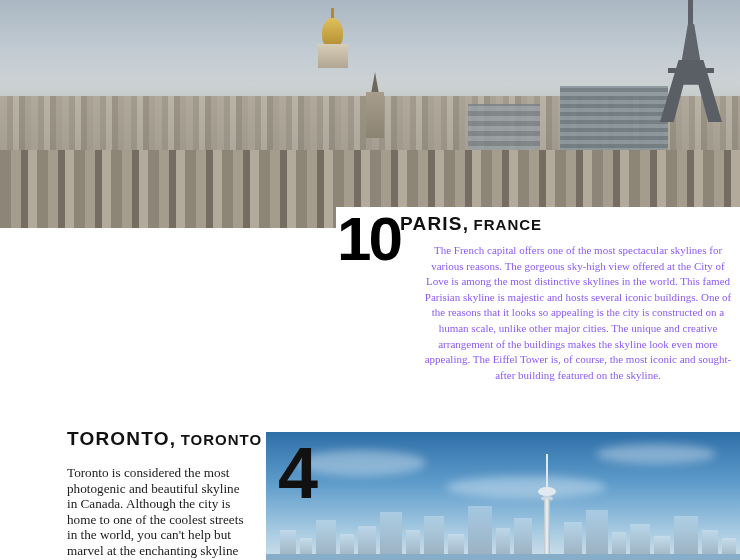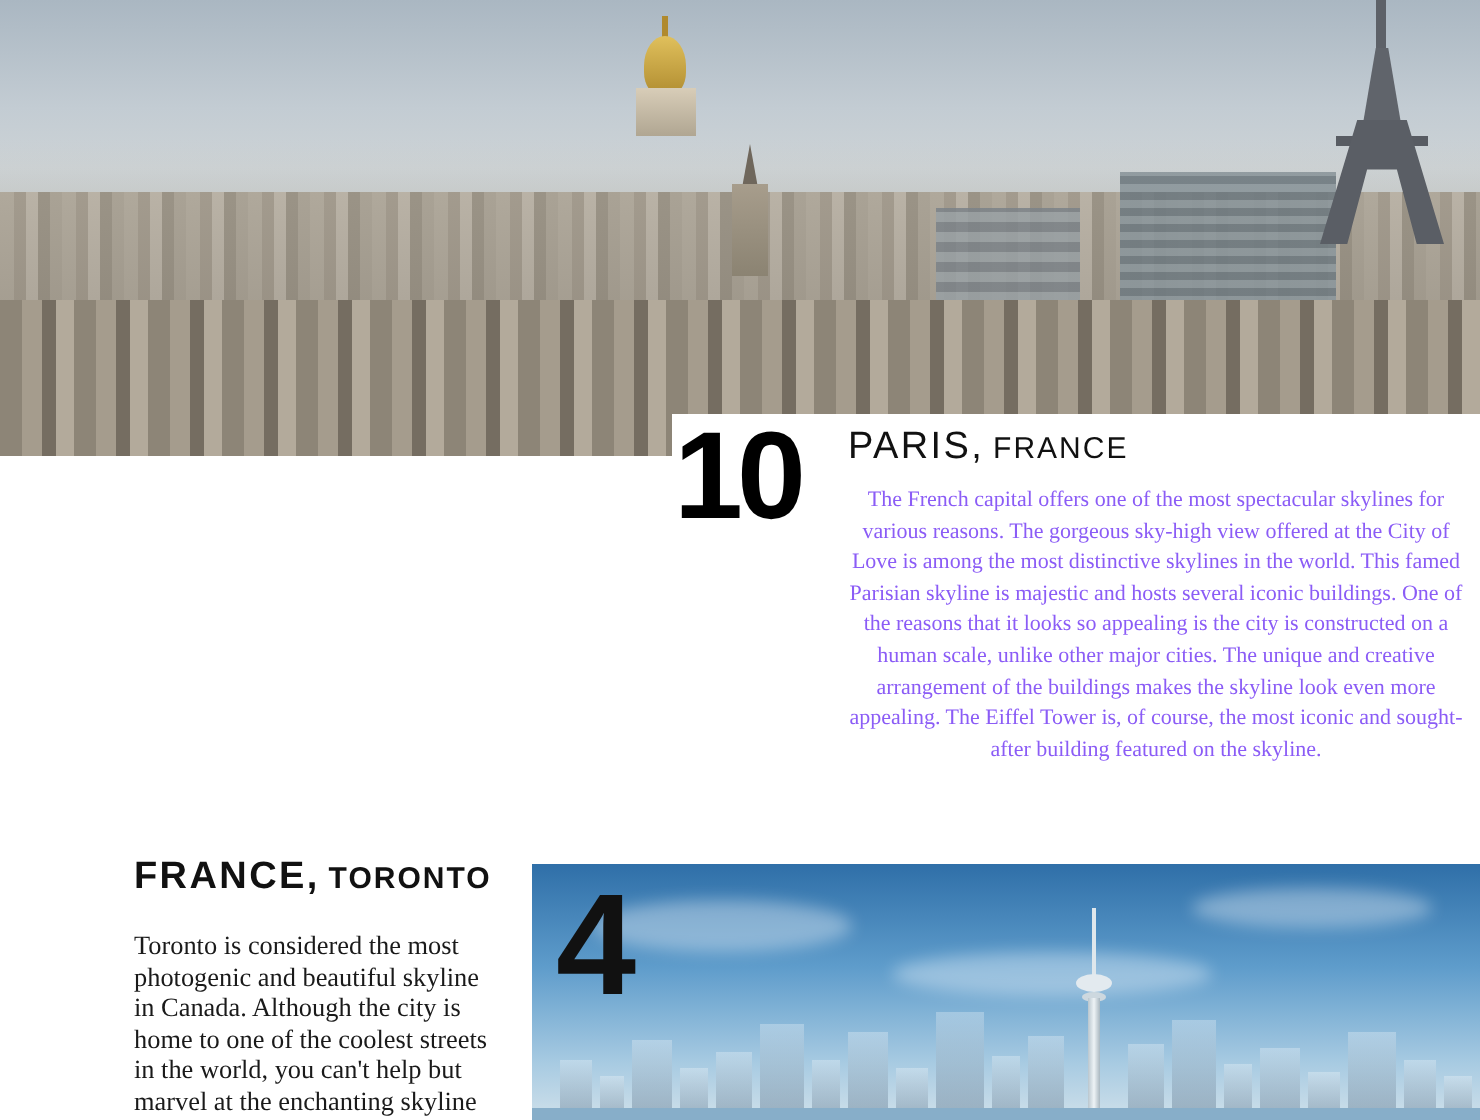--- a/index.html
+++ b/index.html
@@ -187,24 +187,24 @@
     font-family: "Liberation Sans", sans-serif;
     font-weight: bold;
     font-size: 62px;
     line-height: 60px;
     letter-spacing: -3px;
     color: #000000;
     margin-top: 13px;
   }
   .paris-heading {
     position: absolute;
-    left: 424px;
+    left: 400px;
     top: 213px;
     font-family: "Liberation Sans", sans-serif;
-    font-weight: normal;
+    font-weight: bold;
     color: #111111;
   }
   .city-name {
     font-size: 19px;
     letter-spacing: 1.2px;
   }
   .country-name {
     font-size: 15px;
     letter-spacing: 1px;
   }
@@ -333,21 +333,21 @@
 <div class="paris-number">10</div>
 
 <div class="paris-heading">
   <span class="city-name">PARIS,</span>
   <span class="country-name">FRANCE</span>
 </div>
 
 <div class="paris-body">The French capital offers one of the most spectacular skylines for various reasons. The gorgeous sky-high view offered at the City of Love is among the most distinctive skylines in the world. This famed Parisian skyline is majestic and hosts several iconic buildings. One of the reasons that it looks so appealing is the city is constructed on a human scale, unlike other major cities. The unique and creative arrangement of the buildings makes the skyline look even more appealing. The Eiffel Tower is, of course, the most iconic and sought-after building featured on the skyline.</div>
 
 <div class="toronto-heading">
-  <span class="city-name">FRANCE,</span>
+  <span class="city-name">TORONTO,</span>
   <span class="country-name">TORONTO</span>
 </div>
 
 <div class="toronto-body">Toronto is considered the most photogenic and beautiful skyline in Canada. Although the city is home to one of the coolest streets in the world, you can't help but marvel at the enchanting skyline that Toronto has to offer. The city owns 11</div>
 
 <div class="toronto-photo">
   <div class="tor-sky"></div>
 
   <div class="tor-cloud" style="left:30px; top:18px; width:130px; height:26px;"></div>
   <div class="tor-cloud" style="left:180px; top:44px; width:160px; height:22px;"></div>

